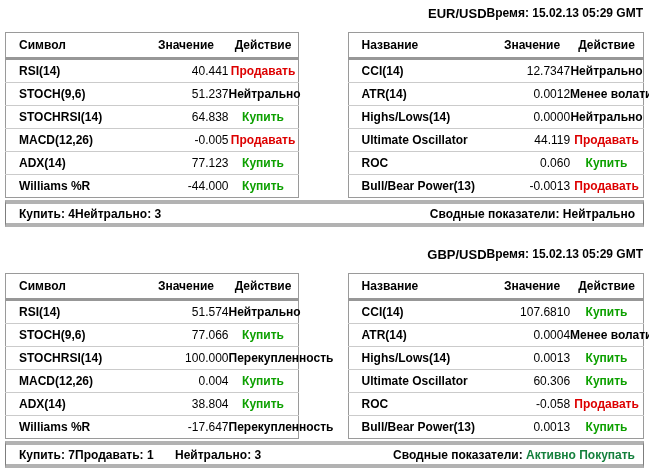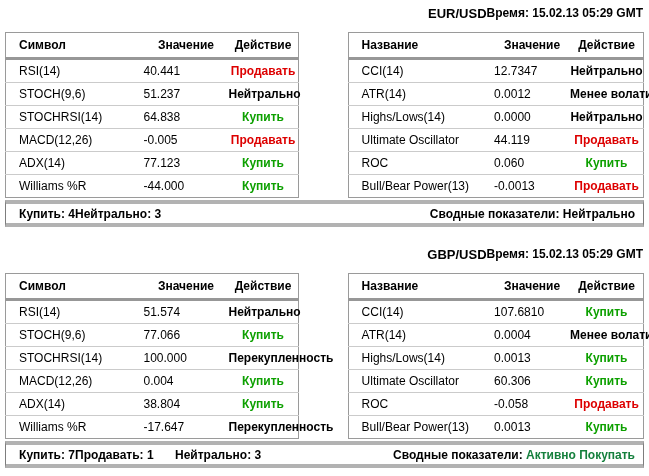--- a/index.html
+++ b/index.html
@@ -13,30 +13,30 @@
 
   .tables{display:flex;gap:9px;margin-top:11px;}
   table.tbl{border-collapse:collapse;table-layout:fixed;border:1px solid #9a9a9a;background:#fff;}
   .tbl-left{width:313px;}
   .tbl-right{width:316px;margin-left:40px;}
   .tbl thead tr{border-bottom:3px solid #979797;}
   .tbl th{font-size:12px;font-weight:700;height:24px;padding:0;text-align:center;white-space:nowrap;}
   .tbl th.h-name{text-align:left;padding-left:13px;}
   .tbl td{font-size:12px;height:22px;padding:0;white-space:nowrap;}
   .tbl tbody tr + tr{border-top:1px solid #cbcbcb;}
-  td.name{font-weight:400;padding-left:13px;}
-  td.val{text-align:left;font-weight:400;}
+  td.name{font-weight:700;padding-left:13px;}
+  td.val{text-align:right;font-weight:400;}
   td.act{text-align:center;font-weight:700;}
 
   .summary{margin-top:2px;height:19px;
     border-top:4px solid #b2b2b2;border-bottom:4px solid #b2b2b2;
     border-left:1px solid #7d7d7d;border-right:1px solid #7d7d7d;
     display:flex;align-items:center;font-size:12px;font-weight:700;
     padding:0 8px 0 13px;white-space:nowrap;}
-  .s-buy{width:56px;text-align:right;}
+  .s-buy{width:56px;}
   .s-sell{width:100px;}
   .s-overall{margin-left:auto;}
 </style>
 </head>
 <body>
 
 <div class="page">
 
   <section class="sec">
     <div class="sec-head">

